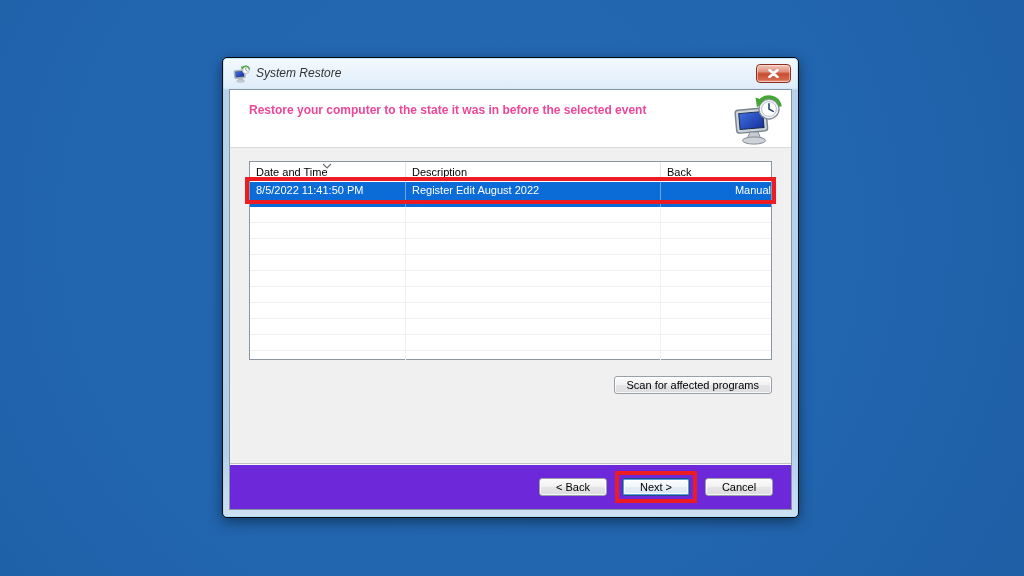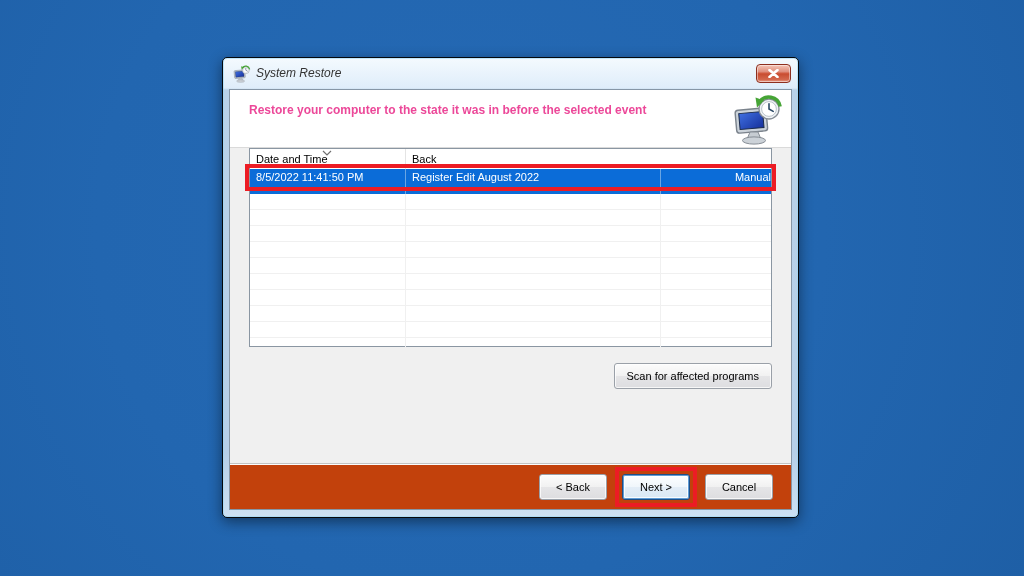--- a/index.html
+++ b/index.html
@@ -35,50 +35,50 @@
   }
   .header-strip { height:58px; background:#ffffff; border-bottom:1px solid #dadada; position:relative; }
   .header-title { font-size:12px; font-weight:bold; color:#ec4899; padding:13px 70px 0 19px; line-height:1.25; }
   .header-icon { position:absolute; top:4px; right:9px; width:48px; height:52px; }
 
   .body { padding:0 19px; position:relative; }
   .timezone { margin-top:20px; font-size:11px; color:#000; }
 
   
   .table {
-    height:199px; background:#ffffff;
+    margin-top:13px; height:199px; background:#ffffff;
     border:1px solid #8a96a2; position:relative; font-size:11px;
   }
   .thead { display:flex; height:20px; background:#fff; }
   .th { padding:4px 0 0 6px; position:relative; border-right:1px solid #e4e4e4; color:#000; }
   .c1 { width:156px; flex:0 0 auto; } .c2 { width:255px; flex:0 0 auto; } .c3 { flex:1 1 auto; border-right:none; }
   .sort-glyph { position:absolute; top:1px; left:72px; width:10px; height:6px; }
   .sel-row { display:flex; height:25px; background:var(--sel-bg,#0b6cd8); color:var(--sel-fg,#fff); position:relative; z-index:2; }
   .sel-cell { padding:2px 0 0 6px; border-right:1px solid #6aa5e3; white-space:nowrap; overflow:hidden; }
   .sel-cell.c3 { border-right:none;text-align:right; }
   .row-annotation {
     position:absolute; left:-5px; right:-5px; top:15px; height:27px;
     border:4px solid var(--annot,#ec1c24); z-index:4; pointer-events:none;
   }
   .erow { display:flex; height:16px; border-bottom:1px solid #f0f0f0; }
   .ecell { border-right:1px solid #f0f0f0; }
   .ecell.c3 { border-right:none; }
 
   
   .btn {
-    height:26px; font-size:11px; font-family:inherit; color:#000; padding:0 12px;
+    height:18px; font-size:11px; font-family:inherit; color:#000; padding:0 12px;
     background:linear-gradient(180deg,#fcfcfc 0%,#f1f1f1 50%,#e5e5e7 52%,#dddde0 100%);
     border:1px solid #9aa0a8; border-radius:3px;
     display:inline-flex; align-items:center; justify-content:center;
     box-shadow:inset 0 0 0 1px rgba(255,255,255,.75);
   }
   .scan-row { margin-top:16px; display:flex; justify-content:flex-end; }
 
   .footer {
-    position:absolute; left:0; right:0; bottom:0; height:46px; background:#c2410c;
+    position:absolute; left:0; right:0; bottom:0; height:46px; background:#6d28d9;
     border-top:1px solid #c3c3c3; box-shadow:inset 0 1px 0 #fbfbfb;
     display:flex; align-items:center; justify-content:flex-end; padding:0 18px; gap:8px;
   }
   .btn-fixed { width:68px; padding:0; flex:0 0 auto; }
   .next-annotation { border:4px solid var(--annot,#ec1c24); padding:3px; flex:0 0 auto; display:flex; }
   .btn-default {
     border:1px solid #1f4f87;
     box-shadow:inset 0 0 0 1px #5f9bd5, inset 0 0 0 2px rgba(255,255,255,.8);
     background:linear-gradient(180deg,#fdfeff 0%,#f0f6fb 50%,#e3edf7 52%,#d9e7f4 100%);
   }
@@ -138,20 +138,23 @@
     <div class="body">
 
       <div class="table">
         <div class="thead">
           <div class="th c1">
             <span>Date and Time</span>
             <svg class="sort-glyph" viewBox="0 0 10 6">
               <path d="M1 1 L5 5 L9 1" fill="none" stroke="#707070" stroke-width="1.2"></path>
             </svg>
           </div>
+          <div class="th c2">
+            <span>Description</span>
+          </div>
           <div class="th c3">
             <span>Back</span>
           </div>
         </div>
 
         <div class="sel-row">
           <div class="sel-cell c1">8/5/2022 11:41:50 PM</div>
           <div class="sel-cell c2">Register Edit August 2022</div>
           <div class="sel-cell c3">Manual</div>
         </div>

